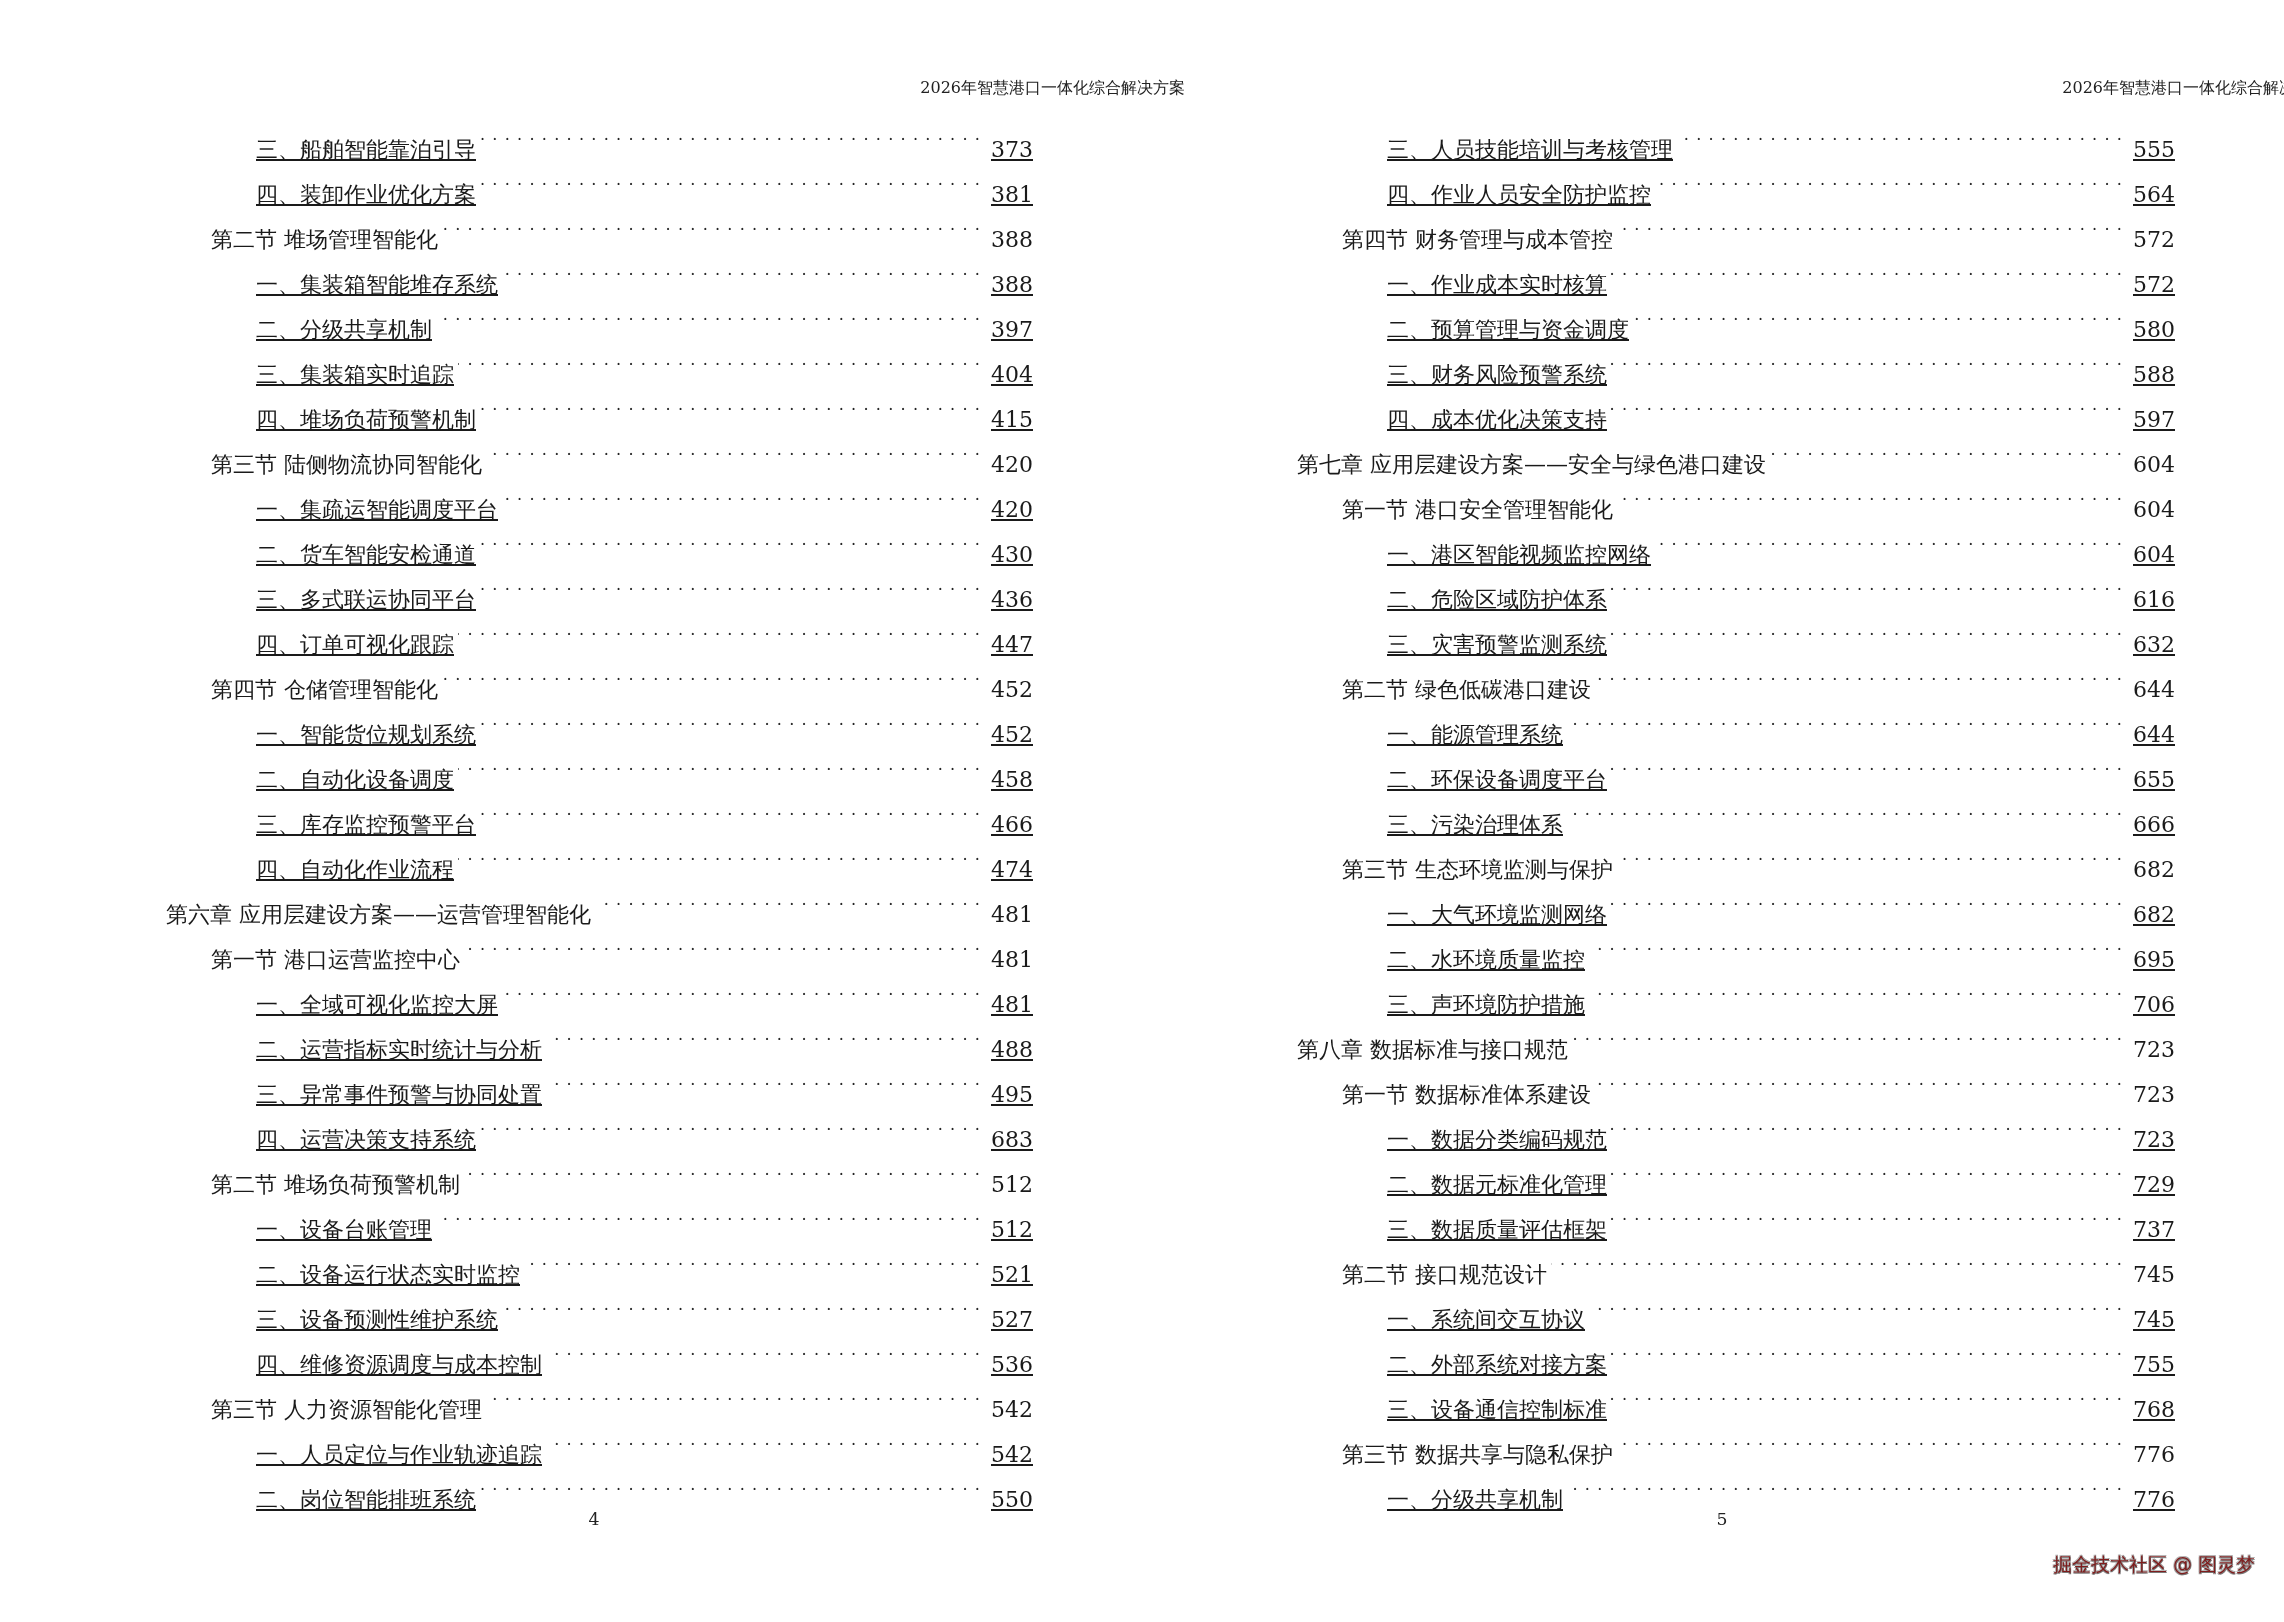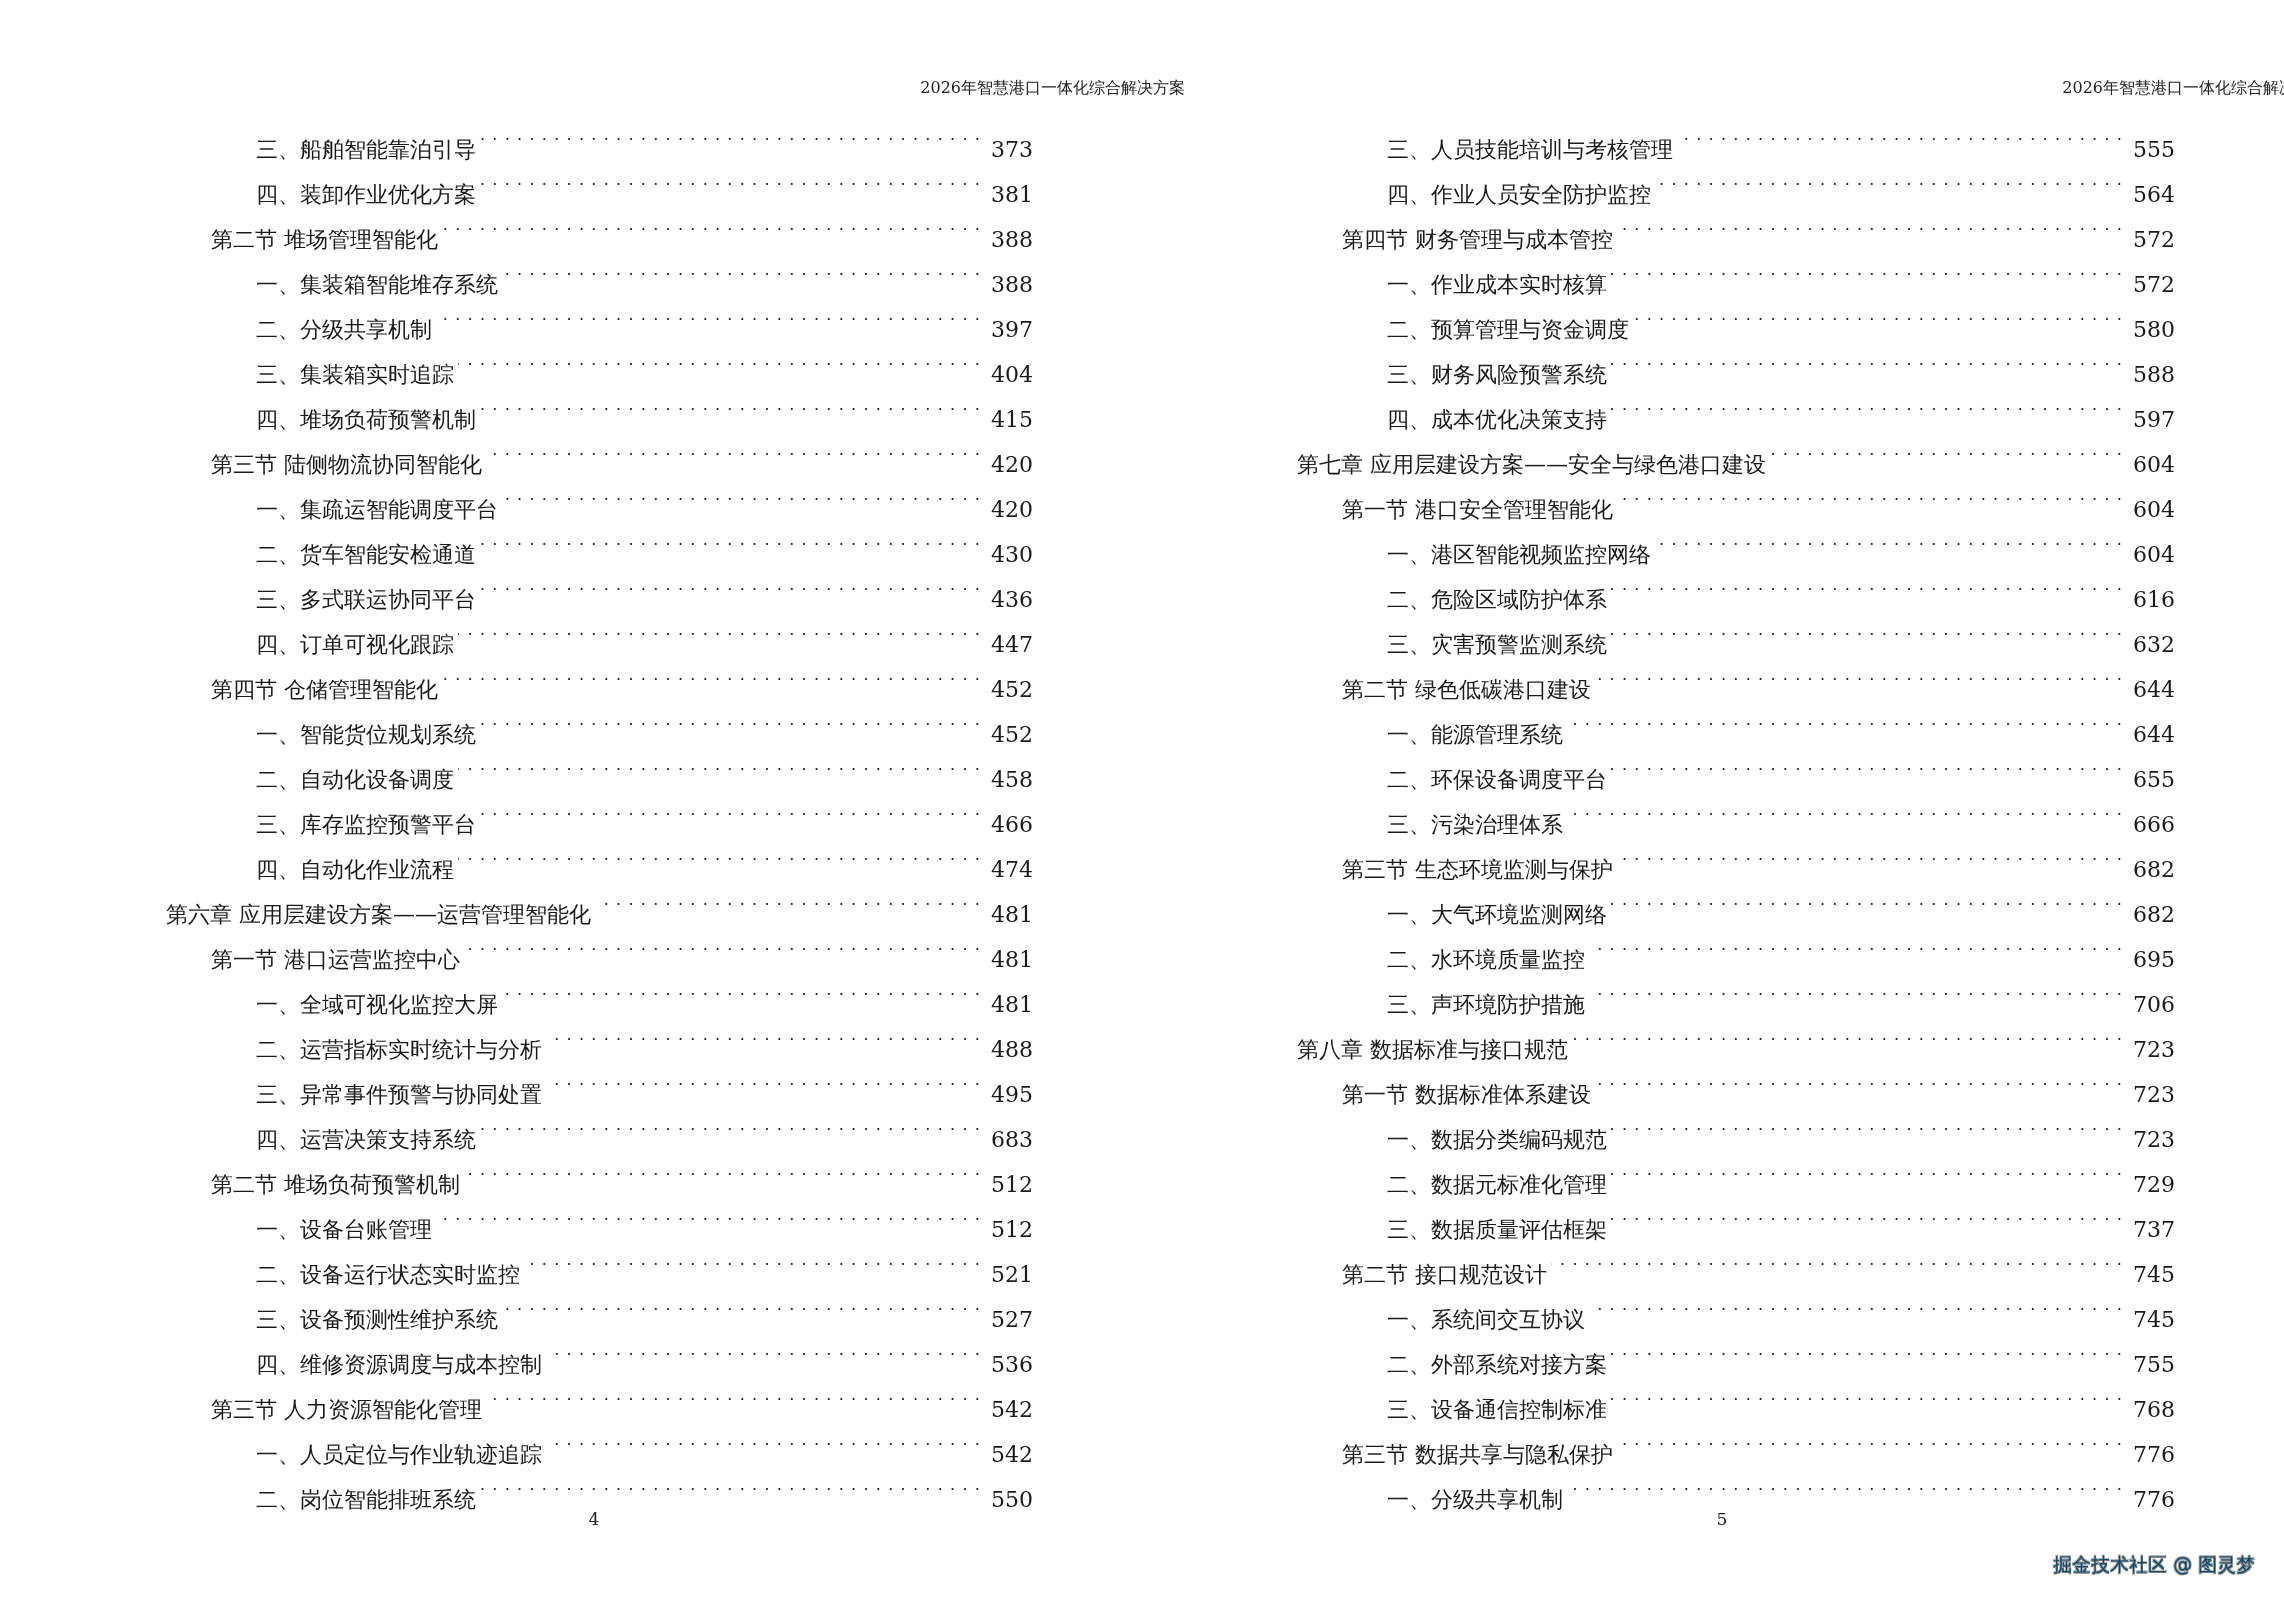--- a/index.html
+++ b/index.html
@@ -18,38 +18,38 @@
   .page.right .running-header { left: 0; width: 1185px; }
   .toc { position: absolute; top: 112px; list-style: none; margin: 0; padding: 0; }
   .page.left .toc { left: 166px; width: 867px; }
   .page.right .toc { left: 155px; width: 878px; }
   .toc-row {
     display: flex; align-items: baseline; height: 45px; line-height: 45px;
     font-size: 22px; white-space: nowrap;
   }
   .toc-row.lvl-1 { padding-left: 0; }
   .toc-row.lvl-2 { padding-left: 45px; justify-content: space-between; }
-  .toc-row.lvl-3 { padding-left: 90px; }
+  .toc-row.lvl-3 { padding-left: 90px; text-decoration: underline; }
   .toc-label { flex: 0 0 auto; padding-right: 4.3px; }
   .toc-dots {
     flex: 1 1 auto; overflow: hidden; height: 45px; position: relative;
   }
   .toc-dots::after {
     content: ". . . . . . . . . . . . . . . . . . . . . . . . . . . . . . . . . . . . . . . . . . . . . . . . . . . . . . . . . . . . . . . . . . . . . . . . . . . . . . . . . . . . . . . . . . . . . . . . . . . . . . . . . . . . . . . . . . . . . . . . .";
     position: absolute; right: 0; top: 0; white-space: nowrap; font-size: 16px; letter-spacing: 1.1px; color: #222;
   }
   .toc-page { flex: 0 0 auto; padding-left: 10px; font-size: 22px; min-width: 40px; text-align: right; }
   .page-number {
     position: absolute; top: 1509px; font-size: 17.3px; color: #222; text-align: center;
   }
   .page.left .page-number { left: 578px; width: 32px; }
   .page.right .page-number { left: 564px; width: 32px; }
   .watermark {
     position: absolute; right: 29px; bottom: 45px; font-family: "DejaVu Sans", "Liberation Sans", sans-serif;
-    font-size: 19px; color: #0c4a6e;
+    font-size: 19px; color: #7f1d1d;
     text-shadow: 0.7px 0.7px 0 #777, -0.7px -0.7px 0 #bbb, 0.7px -0.7px 0 #999, -0.7px 0.7px 0 #999;
   }
 </style>
 </head>
 <body>
 
 <div class="page left">
   <div class="running-header">2026年智慧港口一体化综合解决方案</div>
   <ul class="toc">
       <li class="toc-row lvl-3">

